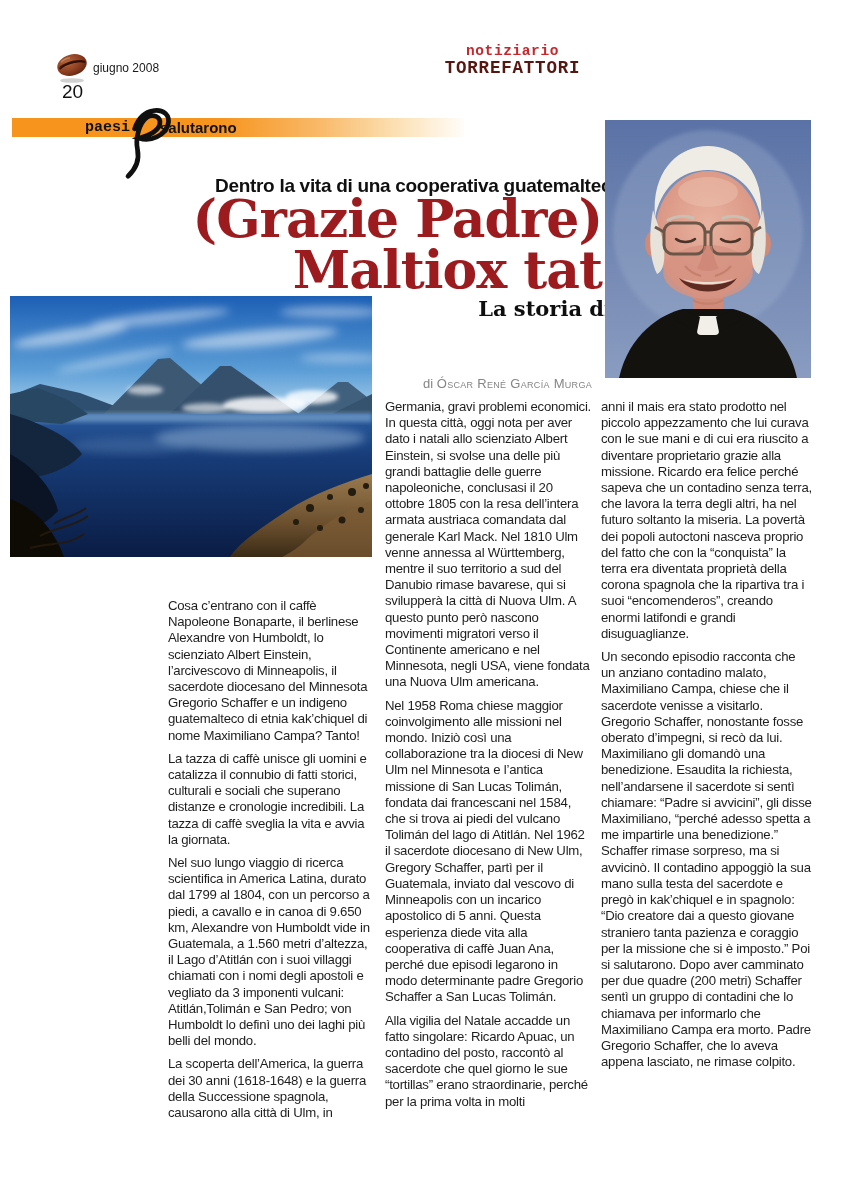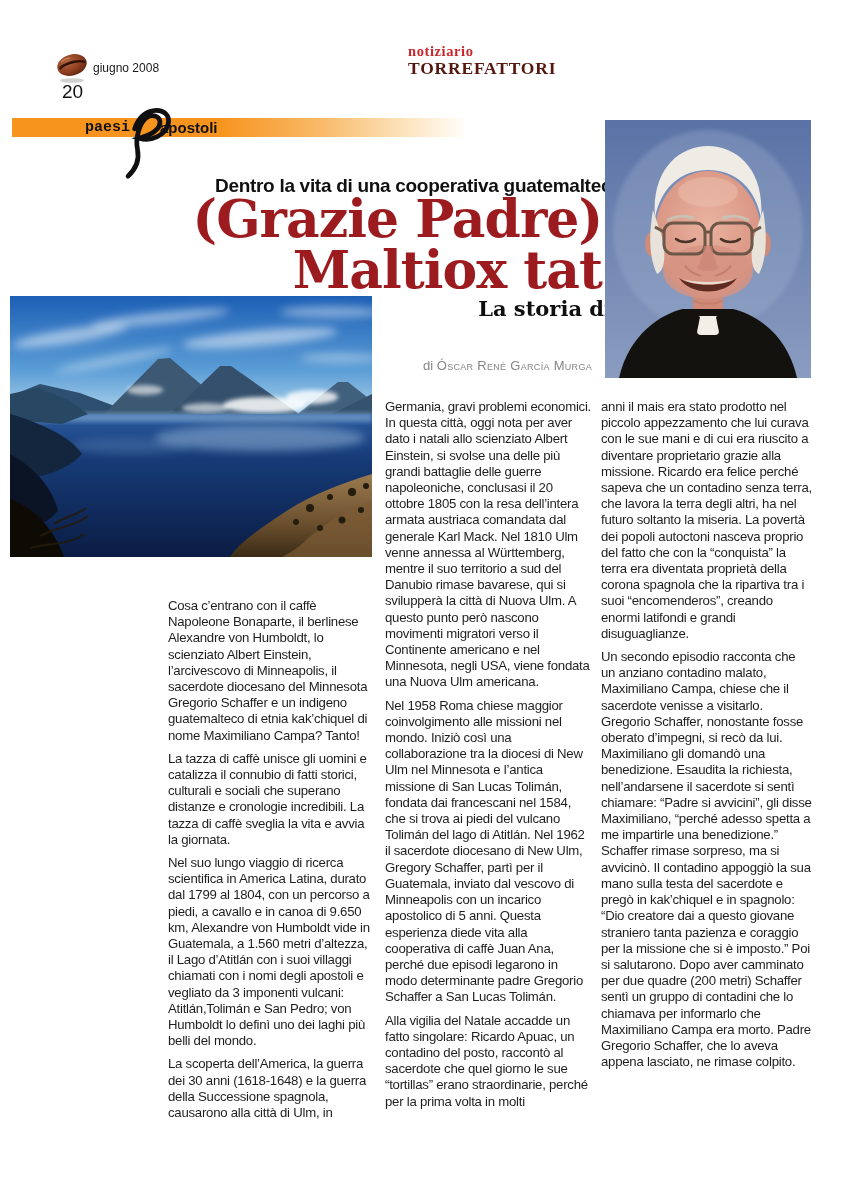--- a/index.html
+++ b/index.html
@@ -3,41 +3,41 @@
 <meta charset="utf-8">
 <style>
   html,body{margin:0;padding:0;background:#e8e8e8;}
   .page{position:relative;width:855px;height:1200px;background:#ffffff;margin:0 auto;
         font-family:"Liberation Sans",sans-serif;overflow:hidden;}
 
   
   .bean{position:absolute;left:53px;top:50px;width:38px;height:34px;}
   .issue-date{position:absolute;left:93px;top:61px;font-size:12px;color:#1a1a1a;}
   .page-number{position:absolute;left:62px;top:81px;font-size:19px;color:#111;}
-  .masthead{position:absolute;left:408px;top:44px;width:185px;
-            font-family:Liberation Serif, serif;font-weight:bold;line-height:1.05;}
+  .masthead{position:absolute;left:420px;top:44px;width:185px;text-align:center;
+            font-family:Liberation Mono, monospace;font-weight:bold;line-height:1.05;}
   .masthead-top{font-size:14.5px;color:#C9252C;letter-spacing:.6px;}
   .masthead-bottom{font-size:17.5px;color:#55170F;letter-spacing:.8px;}
 
   
   .section-bar{position:absolute;left:12px;top:118px;width:452px;height:19px;
      background:linear-gradient(90deg,#F7941E 0%,#F7941E 46%,#F9B968 68%,#FCE0B4 85%,#FFFDF9 100%);}
   .section-word1{position:absolute;left:73px;top:1px;font-size:15px;font-weight:bold;color:#111;font-family:Liberation Mono, monospace;}
   .section-p{position:absolute;left:109px;top:-12px;width:52px;height:74px;}
   .section-word2{position:absolute;left:148px;top:1px;font-size:15px;font-weight:bold;color:#111;}
 
   
   .kicker{position:absolute;left:215px;top:175px;width:420px;font-size:19px;font-weight:bold;
           letter-spacing:-.3px;color:#101010;}
   .main-title{position:absolute;left:84px;top:193px;width:518px;text-align:right;
           font-family:"DejaVu Serif",serif;font-weight:bold;font-size:52px;line-height:51px;
           color:#9C1B1F;letter-spacing:-1px;}
   .subtitle{position:absolute;left:390px;top:297px;width:222px;text-align:right;
           font-family:"DejaVu Serif",serif;font-weight:bold;font-size:21px;line-height:23.5px;color:#0e0e0e;}
-  .byline{position:absolute;left:360px;top:358px;width:232px;text-align:right;
+  .byline{position:absolute;left:360px;top:376px;width:232px;text-align:right;
           font-size:13px;color:#858585;}
   .byline-name{font-variant:small-caps;letter-spacing:.3px;}
 
   
   .lake-photo{position:absolute;left:10px;top:296px;width:362px;height:261px;overflow:hidden;}
   .priest-photo{position:absolute;left:605px;top:120px;width:206px;height:258px;overflow:hidden;}
 
   
   .col{position:absolute;color:#1e1e1e;}
   .col p{margin:0 0 7px 0;font-size:13.2px;line-height:16.2px;letter-spacing:-.25px;}
@@ -76,21 +76,21 @@
     <div class="masthead-bottom">TORREFATTORI</div>
   </div>
 
   <div class="section-bar">
     <span class="section-word1">paesi</span>
     <span class="section-p">
       <svg viewBox="0 0 54 78" width="52" height="74">
         <path d="M14,24 C18,12 26,6 33,5 C45,3 52,10 49,20 C46,31 31,38 19,34 C29,31 39,27 40.5,19 C42,11 33,8 27,12 C19,17.5 14.5,34 17,46 C19,56 15.5,66 7,74" fill="none" stroke="#101010" stroke-width="5" stroke-linecap="round"></path>
       </svg>
     </span>
-    <span class="section-word2">apostoli</span>
+    <span class="section-word2">salutarono</span>
   </div>
 
   <div class="kicker">Dentro la vita di una cooperativa guatemalteca</div>
   <div class="main-title">
     <div>(Grazie Padre)</div>
     <div>Maltiox tat</div>
   </div>
   <div class="subtitle">
     <div>La storia di</div>
   </div>

